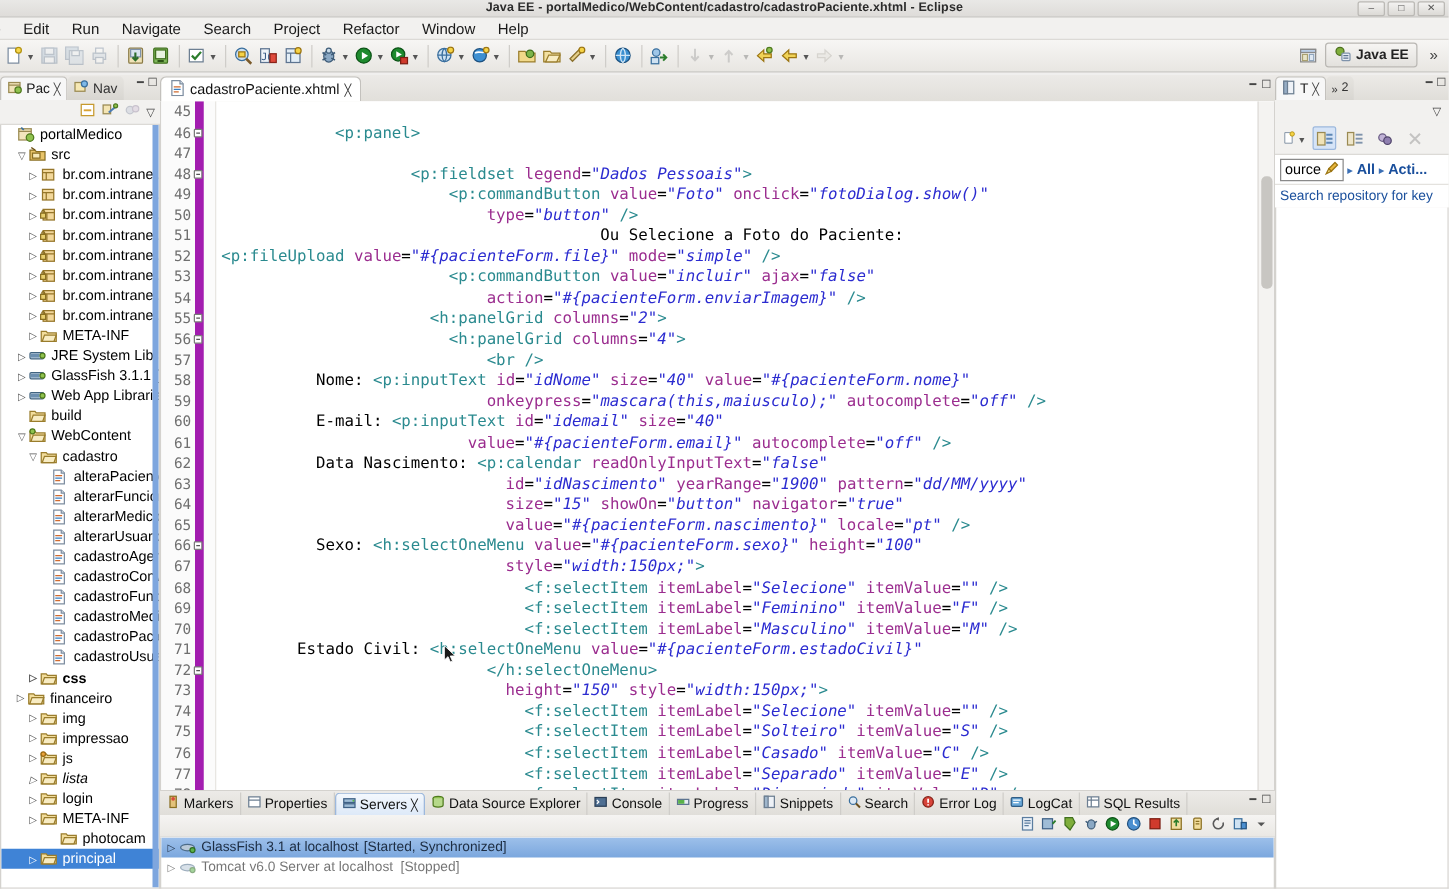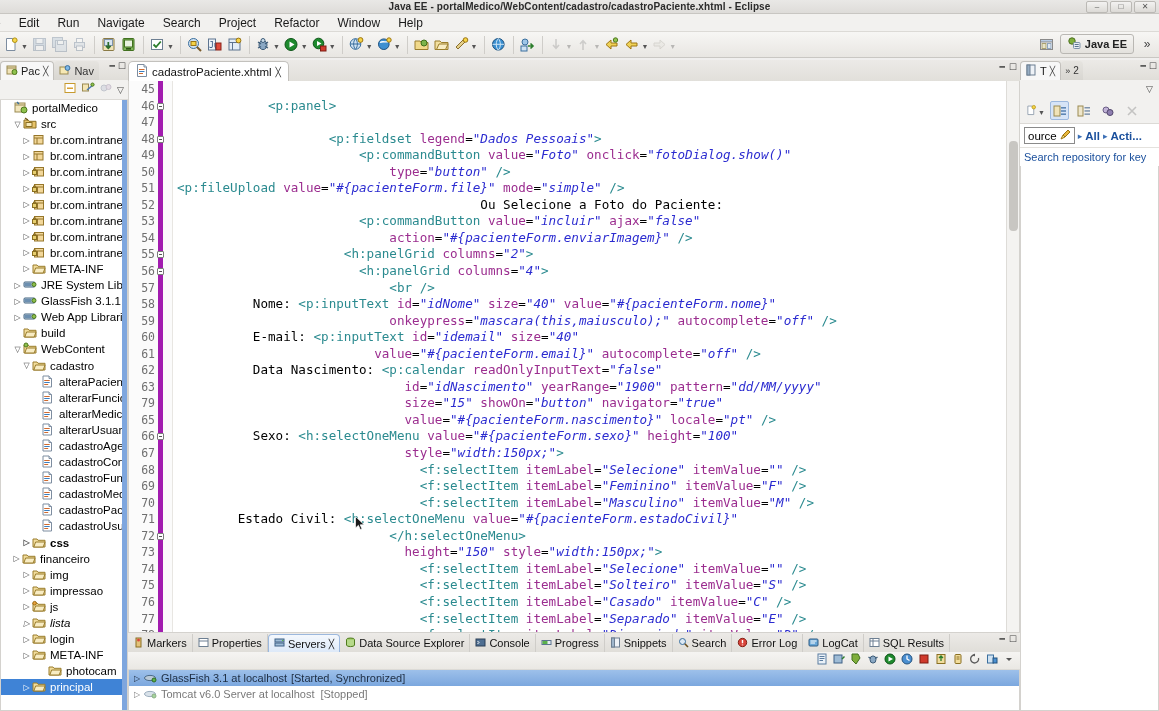--- a/index.html
+++ b/index.html
@@ -130,21 +130,21 @@
   .edtab-empty { flex:1; }
   .ed-ctrl { position:absolute; right:3px; top:2px; display:flex; gap:4px; }
   .ed-ctrl span { font-size:9px; color:#444; }
 
   .codearea {
     flex:1; background:#ffffff; border:1px solid #d4d2ce; border-top:none;
     display:flex; overflow:hidden; position:relative;
     font-family:"DejaVu Sans Mono", monospace;
   }
   .gutter {
-    width:34px; flex:0 0 34px; background:#fbfbfb; border-right:5px solid #a21caf;
+    width:34px; flex:0 0 34px; background:#fbfbfb; border-right:7px solid #a21caf;
     text-align:right; padding-right:3px; font-size:11.5px; color:#6f6f6f;
     position:relative;
   }
   .foldcol { width:10px; flex:0 0 10px; background:#fbfbfb; border-right:1px solid #e8e6e2; }
   .gline { height:16.55px; line-height:16.55px; position:relative; }
   .fold {
     position:absolute; right:-9px; top:5px; width:7px; height:7px;
     border:1px solid #7a7a7a; border-radius:1px; background:#fff;
   }
   .fold::before {
@@ -898,21 +898,21 @@
               <div class="gline">54</div>
               <div class="gline">55<span class="fold"></span></div>
               <div class="gline">56<span class="fold"></span></div>
               <div class="gline">57</div>
               <div class="gline">58</div>
               <div class="gline">59</div>
               <div class="gline">60</div>
               <div class="gline">61</div>
               <div class="gline">62</div>
               <div class="gline">63</div>
-              <div class="gline">79</div>
+              <div class="gline">64</div>
               <div class="gline">65</div>
               <div class="gline">66<span class="fold"></span></div>
               <div class="gline">67</div>
               <div class="gline">68</div>
               <div class="gline">69</div>
               <div class="gline">70</div>
               <div class="gline">71</div>
               <div class="gline">72<span class="fold"></span></div>
               <div class="gline">73</div>
               <div class="gline">74</div>
@@ -922,22 +922,22 @@
               <div class="gline">78</div>
             </div>
           <div class="foldcol"></div>
           <div class="codelines" id="codelines">
               <div class="cline">&nbsp;</div>
               <div class="cline">            <span class="tag">&lt;p:panel</span><span class="tag">&gt;</span></div>
               <div class="cline">&nbsp;</div>
               <div class="cline">                    <span class="tag">&lt;p:fieldset</span> <span class="attr">legend</span>=<span class="val">"Dados Pessoais"</span><span class="tag">&gt;</span></div>
               <div class="cline">                        <span class="tag">&lt;p:commandButton</span> <span class="attr">value</span>=<span class="val">"Foto"</span> <span class="attr">onclick</span>=<span class="val">"fotoDialog.show()"</span></div>
               <div class="cline">                            <span class="attr">type</span>=<span class="val">"button"</span> <span class="slash">/&gt;</span></div>
+              <div class="cline">                                        <span class="txt">Ou</span> <span class="txt">Selecione</span> <span class="txt">a</span> <span class="txt">Foto</span> <span class="txt">do</span> <span class="txt">Paciente:</span></div>
               <div class="cline"><span class="tag">&lt;p:fileUpload</span> <span class="attr">value</span>=<span class="val">"#{pacienteForm.file}"</span> <span class="attr">mode</span>=<span class="val">"simple"</span> <span class="slash">/&gt;</span></div>
-              <div class="cline">                                        <span class="txt">Ou</span> <span class="txt">Selecione</span> <span class="txt">a</span> <span class="txt">Foto</span> <span class="txt">do</span> <span class="txt">Paciente:</span></div>
               <div class="cline">                        <span class="tag">&lt;p:commandButton</span> <span class="attr">value</span>=<span class="val">"incluir"</span> <span class="attr">ajax</span>=<span class="val">"false"</span></div>
               <div class="cline">                            <span class="attr">action</span>=<span class="val">"#{pacienteForm.enviarImagem}"</span> <span class="slash">/&gt;</span></div>
               <div class="cline">                      <span class="tag">&lt;h:panelGrid</span> <span class="attr">columns</span>=<span class="val">"2"</span><span class="tag">&gt;</span></div>
               <div class="cline">                        <span class="tag">&lt;h:panelGrid</span> <span class="attr">columns</span>=<span class="val">"4"</span><span class="tag">&gt;</span></div>
               <div class="cline">                            <span class="tag">&lt;br</span> <span class="slash">/&gt;</span></div>
               <div class="cline">          <span class="txt">Nome:</span> <span class="tag">&lt;p:inputText</span> <span class="attr">id</span>=<span class="val">"idNome"</span> <span class="attr">size</span>=<span class="val">"40"</span> <span class="attr">value</span>=<span class="val">"#{pacienteForm.nome}"</span></div>
               <div class="cline">                            <span class="attr">onkeypress</span>=<span class="val">"mascara(this,maiusculo);"</span> <span class="attr">autocomplete</span>=<span class="val">"off"</span> <span class="slash">/&gt;</span></div>
               <div class="cline">          <span class="txt">E-mail:</span> <span class="tag">&lt;p:inputText</span> <span class="attr">id</span>=<span class="val">"idemail"</span> <span class="attr">size</span>=<span class="val">"40"</span></div>
               <div class="cline">                          <span class="attr">value</span>=<span class="val">"#{pacienteForm.email}"</span> <span class="attr">autocomplete</span>=<span class="val">"off"</span> <span class="slash">/&gt;</span></div>
               <div class="cline">          <span class="txt">Data</span> <span class="txt">Nascimento:</span> <span class="tag">&lt;p:calendar</span> <span class="attr">readOnlyInputText</span>=<span class="val">"false"</span></div>

